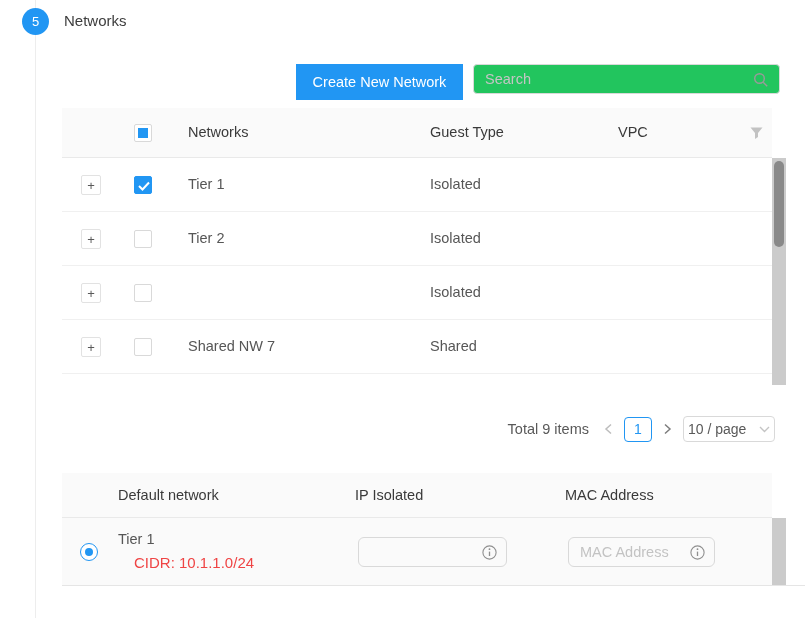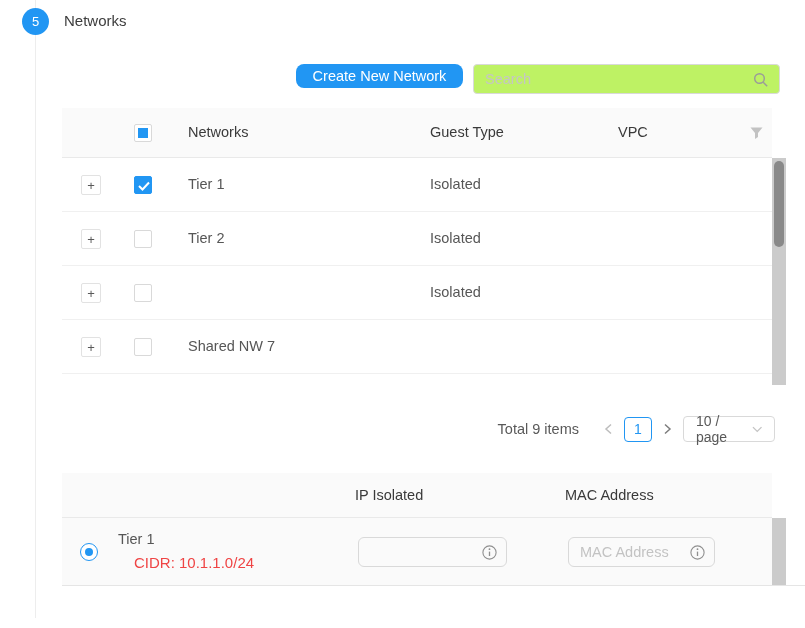--- a/index.html
+++ b/index.html
@@ -7,25 +7,25 @@
               font-family:"Liberation Sans", sans-serif; }
   .canvas { position:relative; width:805px; height:628px; background:#fff; }
 
   
   .step-line { position:absolute; left:35px; top:0; width:1px; height:618px; background:#ededed; }
   .step-circle { position:absolute; left:22px; top:8px; width:27px; height:27px; border-radius:50%;
                  background:#2196f3; color:#fff; font-size:13px; line-height:27px; text-align:center; }
   .step-title { position:absolute; left:64px; top:12px; font-size:15px; color:#3d3d3d; }
 
   
-  .create-btn { position:absolute; left:296px; top:64px; width:167px; height:24px;
-                background:#2196f3; color:#fff; border:none; border-radius:8px;
+  .create-btn { position:absolute; left:296px; top:64px; width:167px; height:36px;
+                background:#2196f3; color:#fff; border:none; border-radius:0;
                 font-size:14.5px; font-family:inherit; cursor:pointer; }
   .search-box { position:absolute; left:473px; top:64px; width:307px; height:30px;
-                border:1px solid #d9d9d9; border-radius:4px; background:#bef264; }
+                border:1px solid #d9d9d9; border-radius:4px; background:#22c55e; }
   .search-box input { position:absolute; left:0; top:0; width:270px; height:28px; border:none; outline:none;
                       padding:0 0 0 11px; font-size:14.5px; color:#595959; background:transparent;
                       font-family:inherit; }
   .search-box input::placeholder { color:#c5c5c5; }
   .search-ico { position:absolute; right:10px; top:7px; }
 
   
   .t1-header { position:absolute; left:62px; top:108px; width:710px; height:50px;
                background:#fafafa; border-bottom:1px solid #e9e9e9; }
   .t1-header .hcell { position:absolute; top:0; line-height:49px; font-size:14.5px; color:#3a3a3a; }
@@ -49,27 +49,27 @@
 
   .sb-track { position:absolute; left:772px; width:14px; background:#cbcbcb; }
   .sb1 { top:158px; height:227px; }
   .sb1-thumb { position:absolute; left:774px; top:161px; width:10px; height:86px;
                background:#898989; border-radius:5px; cursor:pointer; }
   .sb2 { top:518px; height:68px; }
 
   
   .pager { position:absolute; top:415px; right:30px; height:28px; display:flex;
            align-items:center; gap:9px; }
-  .pg-total { font-size:14.5px; color:#595959; margin-right:14px; }
+  .pg-total { font-size:14.5px; color:#595959; margin-right:4px; }
   .pg-arrow { background:none; border:none; padding:0 2px; cursor:pointer; display:flex; align-items:center; }
   .pg-page { width:28px; height:25px; border:1px solid #2196f3; border-radius:4px; background:#fff;
              color:#2196f3; font-size:14px; line-height:23px; text-align:center; cursor:pointer;
              font-family:inherit; }
   .pg-size { width:92px; height:26px; border:1px solid #d9d9d9; border-radius:4px; background:#fff;
-             display:flex; align-items:center; justify-content:space-between; padding:0 12px;
+             display:flex; align-items:center; justify-content:space-between; padding:0 4px;
              font-size:14px; color:#595959; cursor:pointer; }
 
   
   .t2-header { position:absolute; left:62px; top:473px; width:710px; height:45px;
                background:#fafafa; border-bottom:1px solid #e9e9e9; }
   .t2-header .hcell { position:absolute; top:0; line-height:44px; font-size:14.5px; color:#3a3a3a; }
   .h2-net { left:56px; } .h2-ip { left:293px; } .h2-mac { left:503px; }
 
   .t2-row { position:absolute; left:62px; top:518px; width:710px; height:68px; background:#fafafa; }
   .radio { position:absolute; left:18px; top:25px; width:18px; height:18px; border-radius:50%;
@@ -144,20 +144,21 @@
   <div class="t1-row" style="top:266px">
     <button class="expand-btn">+</button>
     <span class="cbx"></span>
     <div class="cell c-guest">Isolated</div>
   </div>
 
   <div class="t1-row" style="top:320px">
     <button class="expand-btn">+</button>
     <span class="cbx"></span>
     <div class="cell c-name">Shared NW 7</div>
+    <div class="cell c-guest">Shared</div>
   </div>
 
   <div class="sb-track sb1"></div>
   <div class="sb1-thumb"></div>
 
   <div class="pager">
     <span class="pg-total">Total 9 items</span>
     <button class="pg-arrow">
       <svg width="9" height="12" viewBox="0 0 9 12">
         <polyline points="7,1.5 2,6 7,10.5" fill="none" stroke="#bdbdbd" stroke-width="1.5"></polyline>
@@ -171,20 +172,21 @@
     </button>
     <div class="pg-size">
       <span>10 / page</span>
       <svg width="11" height="7" viewBox="0 0 11 7">
         <polyline points="1,1 5.5,5.5 10,1" fill="none" stroke="#c4c4c4" stroke-width="1.4"></polyline>
       </svg>
     </div>
   </div>
 
   <div class="t2-header">
+    <div class="hcell h2-net">Default network</div>
     <div class="hcell h2-ip">IP Isolated</div>
     <div class="hcell h2-mac">MAC Address</div>
   </div>
 
   <div class="t2-row">
     <span class="radio">
         <span class="dot"></span>
       </span>
     <div class="t2-name">Tier 1</div>
     <div class="t2-cidr">CIDR: 10.1.1.0/24</div>

